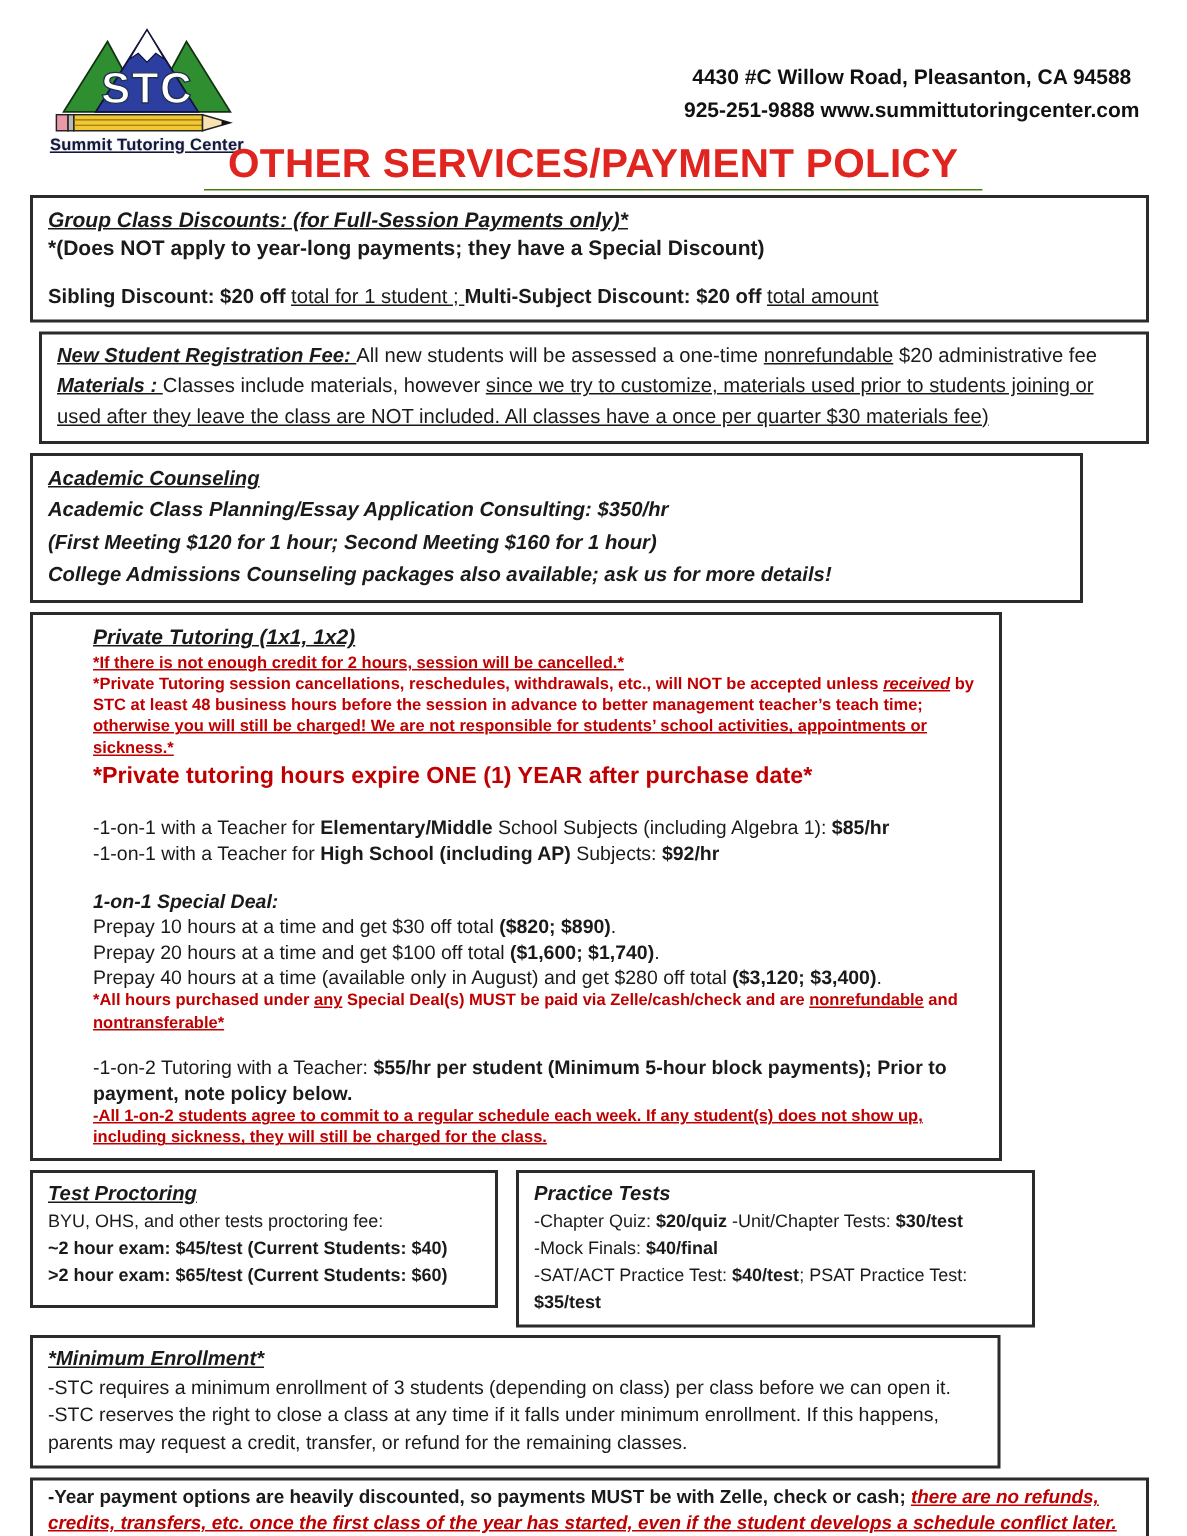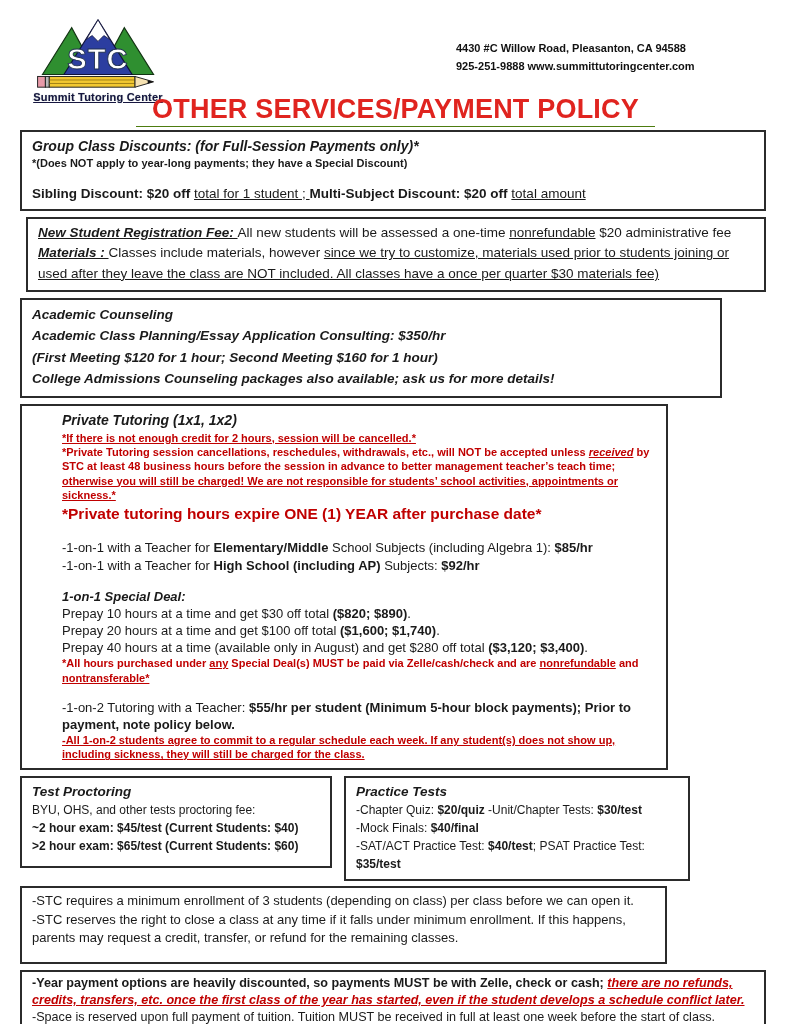--- a/index.html
+++ b/index.html
@@ -11,32 +11,32 @@
   html,body{background:#fff;}
   .page{
     width:791px;height:1024px;background:#fff;position:relative;
     font-family:"Liberation Sans",sans-serif;color:#1a1a1a;overflow:hidden;
   }
   
   .logo{position:absolute;left:32px;top:18px;width:132px;text-align:center;}
   .logo svg{display:block;margin:0 auto;}
   .logo-caption{font-size:11px;font-weight:700;color:#16163f;letter-spacing:.2px;
     text-shadow:0 0 1px #9aa;margin-top:-3px;text-decoration:underline;}
-  .addr{position:absolute;left:456px;top:40px;font-size:11px;font-weight:700;
-    line-height:1.6;color:#111;}
+  .addr{position:absolute;left:456px;top:40px;font-size:14px;font-weight:700;
+    line-height:1.6;color:#111;text-align:center;}
   .title-wrap{position:absolute;left:0;right:0;top:94px;text-align:center;}
   .title{display:inline-block;color:var(--title-red);font-size:27px;font-weight:700;
     padding:0 16px 1px;border-bottom:1px solid #4d7c0f;letter-spacing:.2px;}
   
   main{position:absolute;left:20px;top:130px;width:751px;}
   .box{border:2px solid var(--border);background:#fff;padding:4px 10px 6px;margin-bottom:6px;}
-  .bh{font-weight:700;font-style:italic;font-size:13.5px;line-height:1.45;}
+  .bh{font-weight:700;font-style:italic;text-decoration:underline;font-size:13.5px;line-height:1.45;}
   .ln{font-size:13px;line-height:1.32;}
   .b{font-weight:700}.i{font-style:italic}.u{text-decoration:underline}.r{color:var(--red)}
-  .sm{font-size:11px}.fp{font-size:11px;line-height:1.3}.big{font-size:15.5px;line-height:1.5}.mt10{margin-top:14px}.mt14{margin-top:14px}
+  .sm{font-size:14px}.fp{font-size:11px;line-height:1.3}.big{font-size:15.5px;line-height:1.5}.mt10{margin-top:14px}.mt14{margin-top:14px}
   #box1{width:746px;min-height:72px;}
   #box2{width:740px;margin-left:6px;min-height:55px;line-height:1.5;}
   #box2 .ln{font-size:13.5px;line-height:1.52;}
   #box3{width:702px;min-height:74px;padding-top:5px;}
   #box3 .ln{font-size:13.5px;font-weight:700;font-style:italic;line-height:1.62;}
   #box4{width:648px;min-height:306px;padding-left:40px;}
   .two-col{display:flex;gap:12px;align-items:flex-start;margin-bottom:5px;}
   #box5{width:312px;min-height:92px;margin-bottom:0;}
   #box6{width:346px;min-height:83px;margin-bottom:0;}
   #box5 .ln,#box6 .ln{font-size:12px;line-height:1.5;}
@@ -127,20 +127,21 @@
       </section>
       <section class="box" id="box6">
         <div class="bh" style="text-decoration:none">Practice Tests</div>
         <div class="ln"><span>-Chapter Quiz: </span><span class="b">$20/quiz</span><span> -Unit/Chapter Tests: </span><span class="b">$30/test</span></div>
         <div class="ln"><span>-Mock Finals: </span><span class="b">$40/final</span></div>
         <div class="ln"><span>-SAT/ACT Practice Test: </span><span class="b">$40/test</span><span>; PSAT Practice Test: </span><span class="b">$35/test</span></div>
       </section>
     </div>
 
     <section class="box" id="box7">
+      <div class="bh">*Minimum Enrollment*</div>
       <div class="ln">-STC requires a minimum enrollment of 3 students (depending on class) per class before we can open it.</div>
       <div class="ln">-STC reserves the right to close a class at any time if it falls under minimum enrollment. If this happens, parents may request a credit, transfer, or refund for the remaining classes.</div>
     </section>
 
     <section class="box" id="box8">
       <div class="ln"><span class="b">-Year payment options are heavily discounted, so payments MUST be with Zelle, check or cash; </span><span class="b i u r">there are no refunds, credits, transfers, etc. once the first class of the year has started, even if the student develops a schedule conflict later.</span></div>
       <div class="ln">-Space is reserved upon full payment of tuition. Tuition MUST be received in full at least one week before the start of class.</div>
       <div class="ln b i u r">-Payments are committments. STC will not be able to provide any refunds, credits, transfers, etc. after any group classes start. Withdrawals before group classes start will be assessed a $60 administrative fee per subject. Parents are responsible for selecting the right class for their students, and for making sure their students’ schedules are open for class.</div>
 
     </section>

